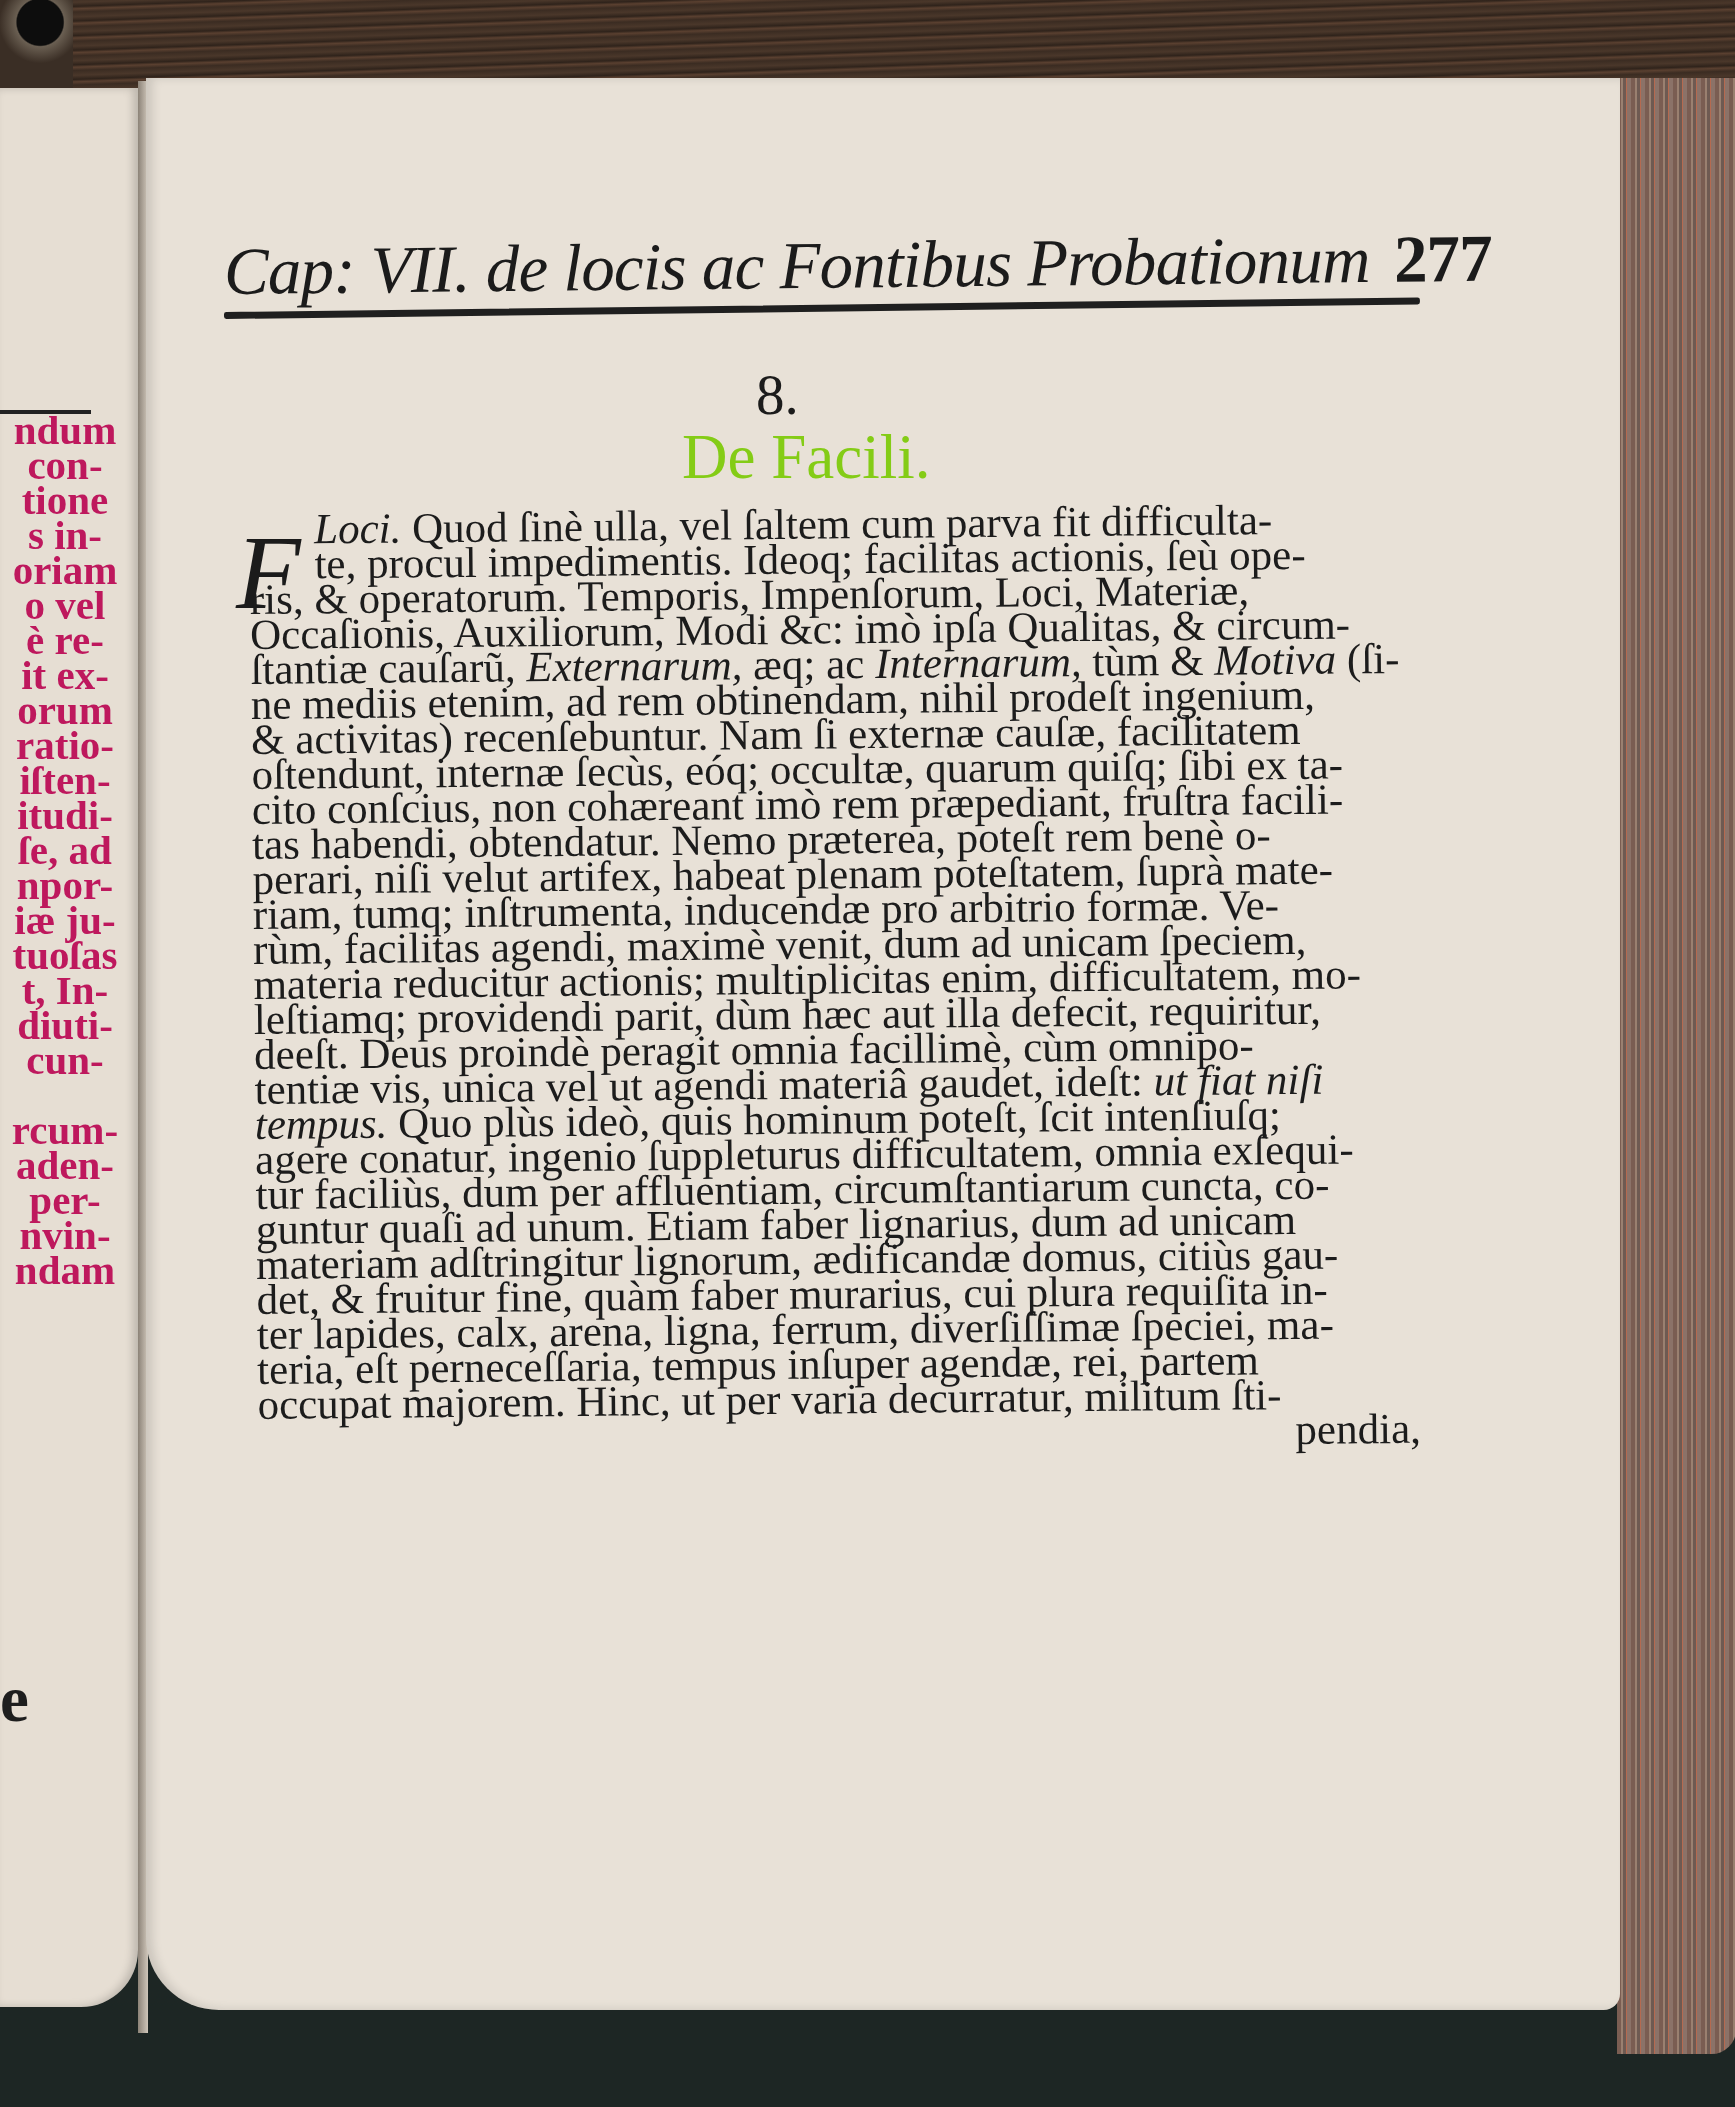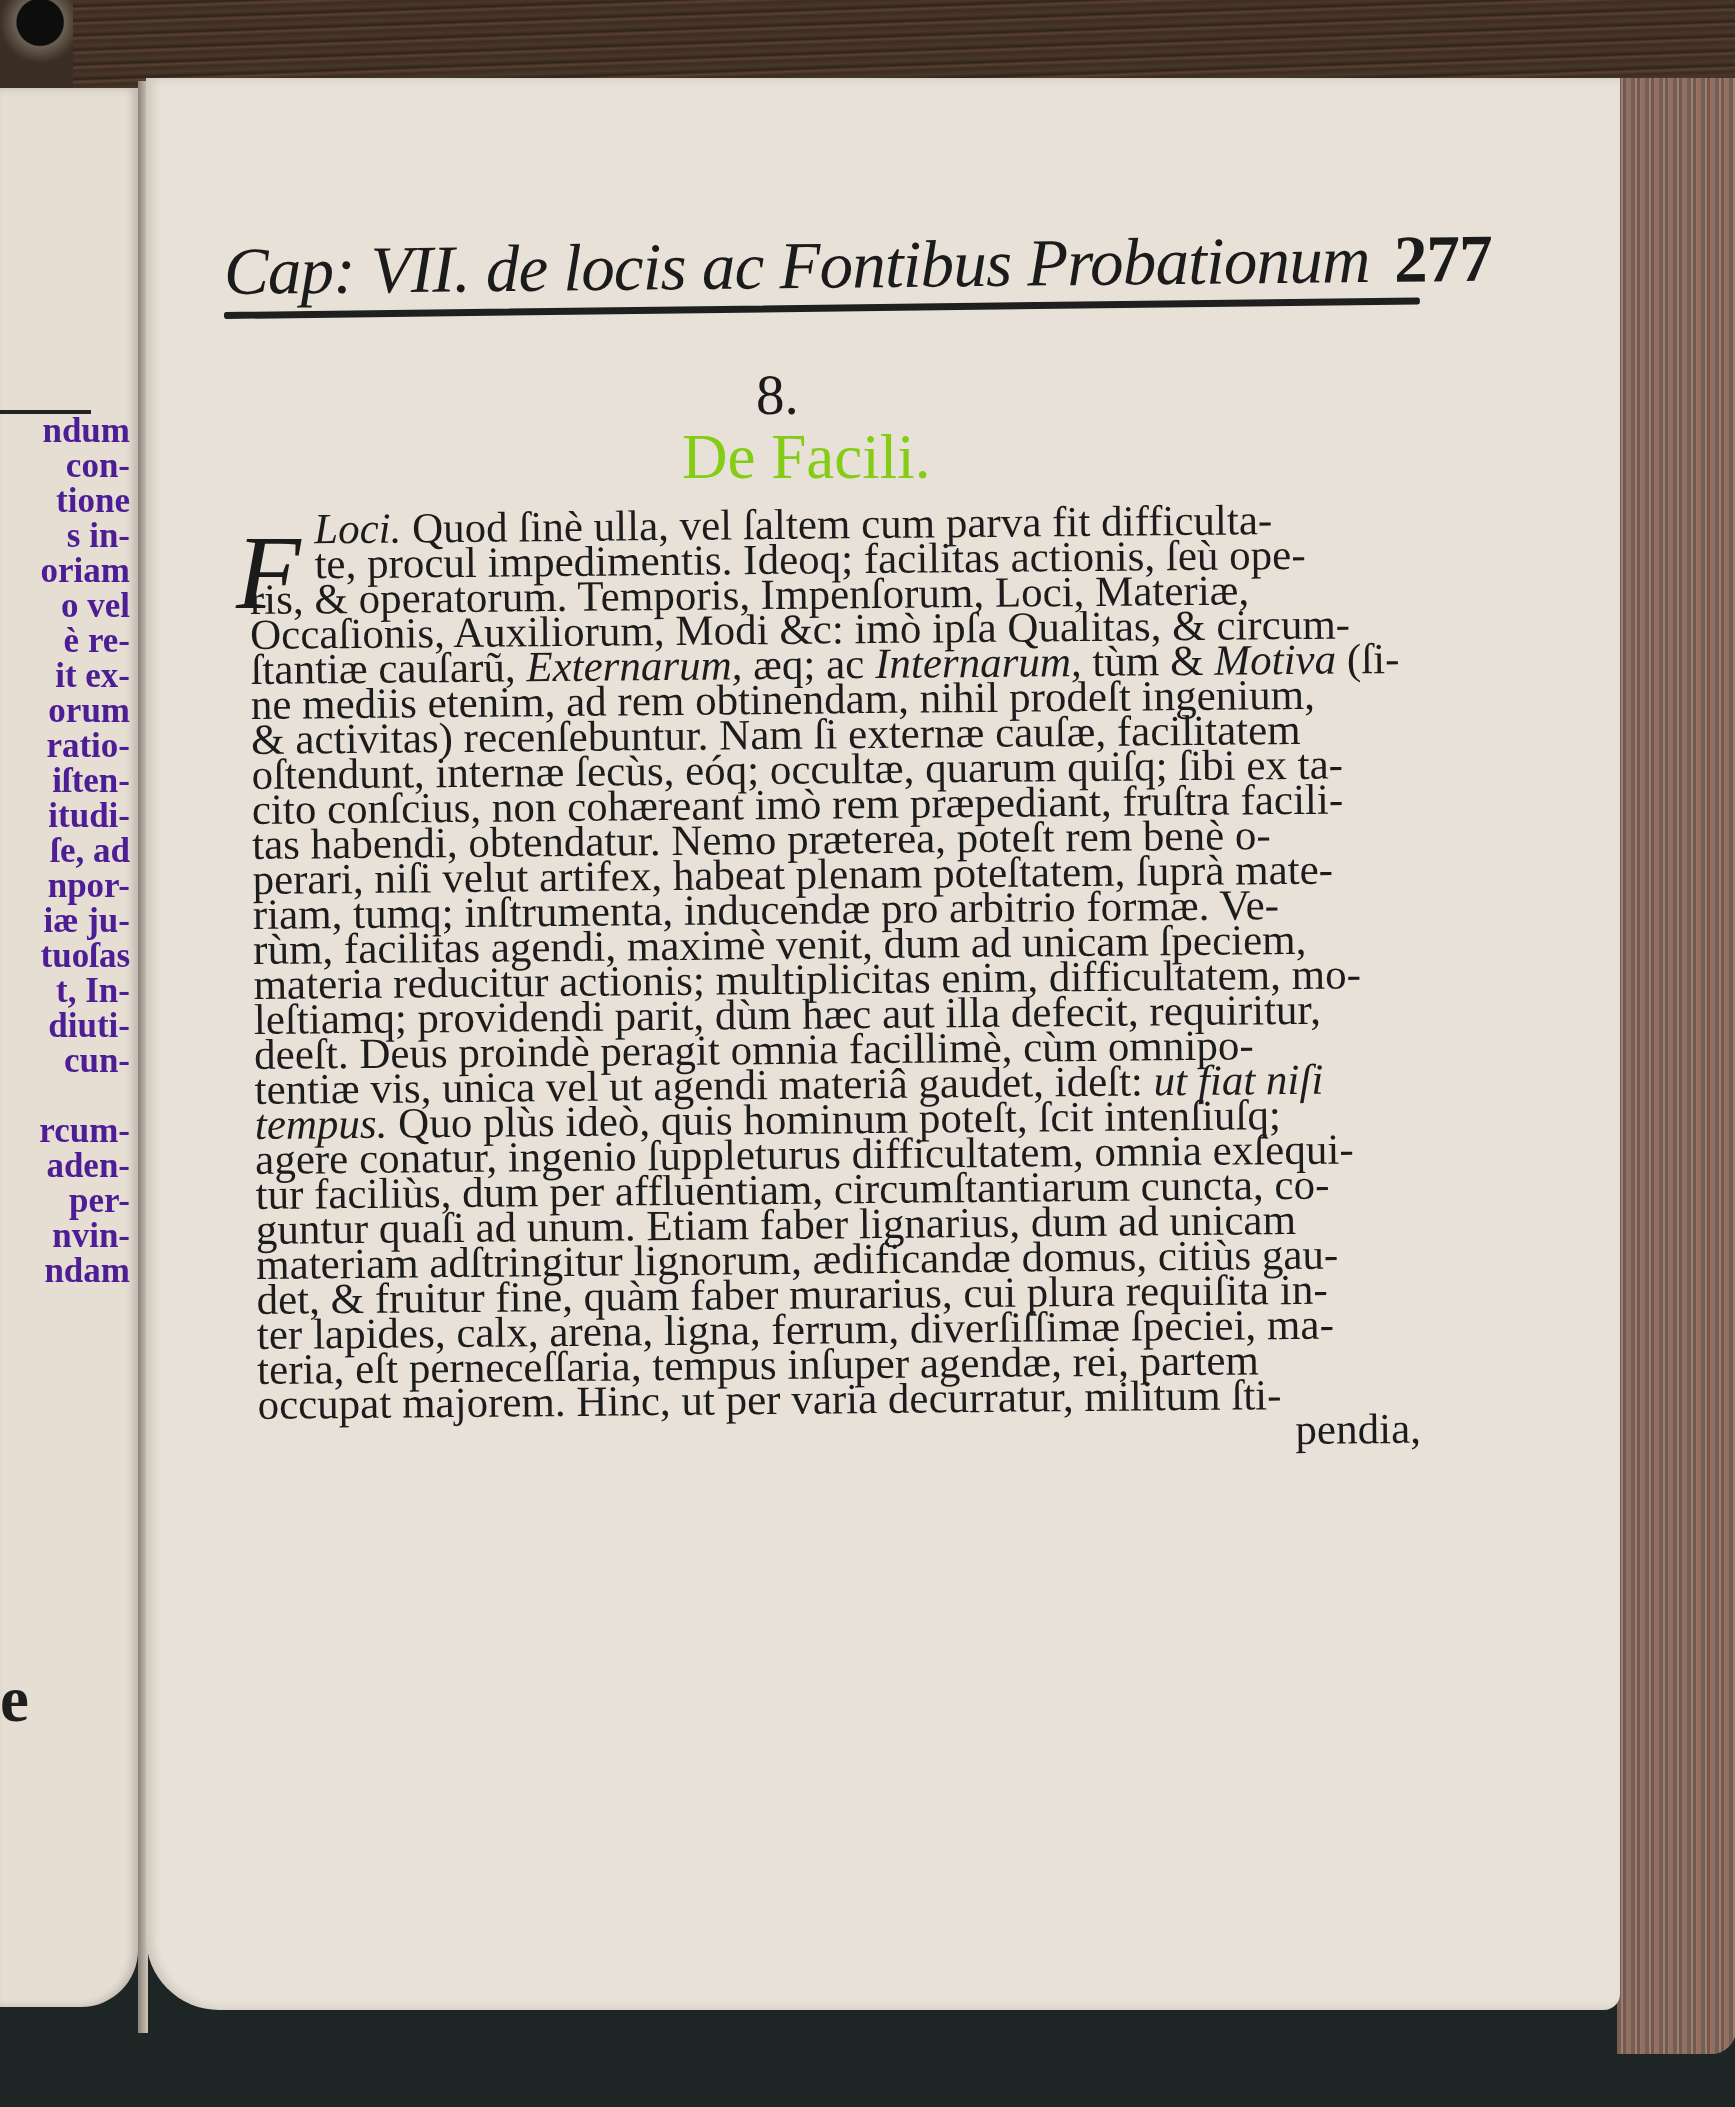--- a/index.html
+++ b/index.html
@@ -36,22 +36,22 @@
   }
   .right-page {
     position: absolute; left: 146px; top: 78px; width: 1474px; height: 1932px;
     background: #e8e1d7;
     border-bottom-left-radius: 73px;
     border-bottom-right-radius: 16.3px;
     box-shadow: inset 6.5px 0 9.8px rgba(0,0,0,0.12);
   }
   .left-text {
     position: absolute; left: 0; top: 325px; width: 130px;
-    font-size: 35px; line-height: 35px; color: #4c1d95; font-weight: bold;
-    text-align: right; white-space: pre;
+    font-size: 41px; line-height: 35px; color: #be185d; font-weight: bold;
+    text-align: center; white-space: pre;
   }
   .left-text .ln { display: block; height: 35px; }
   .left-rule {
     position: absolute; left: 0; top: 322px; width: 91px; height: 4.1px; background: #222;
   }
   .left-e {
     position: absolute; left: 0; top: 1574px; font-size: 65px; font-weight: bold; color: #1e1e1e;
   }
   
   .running-head {

